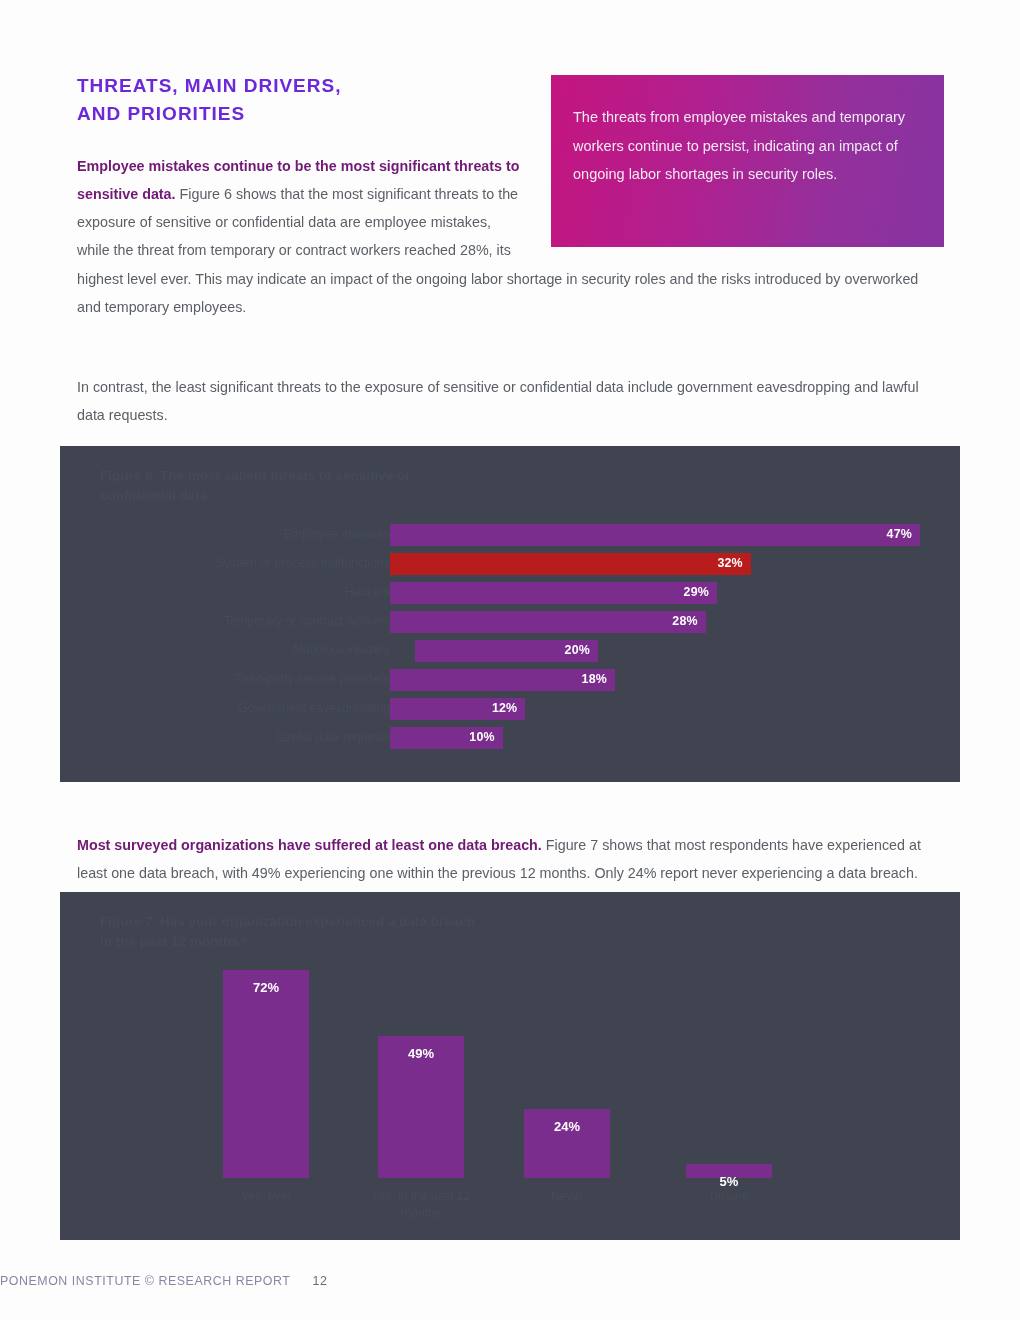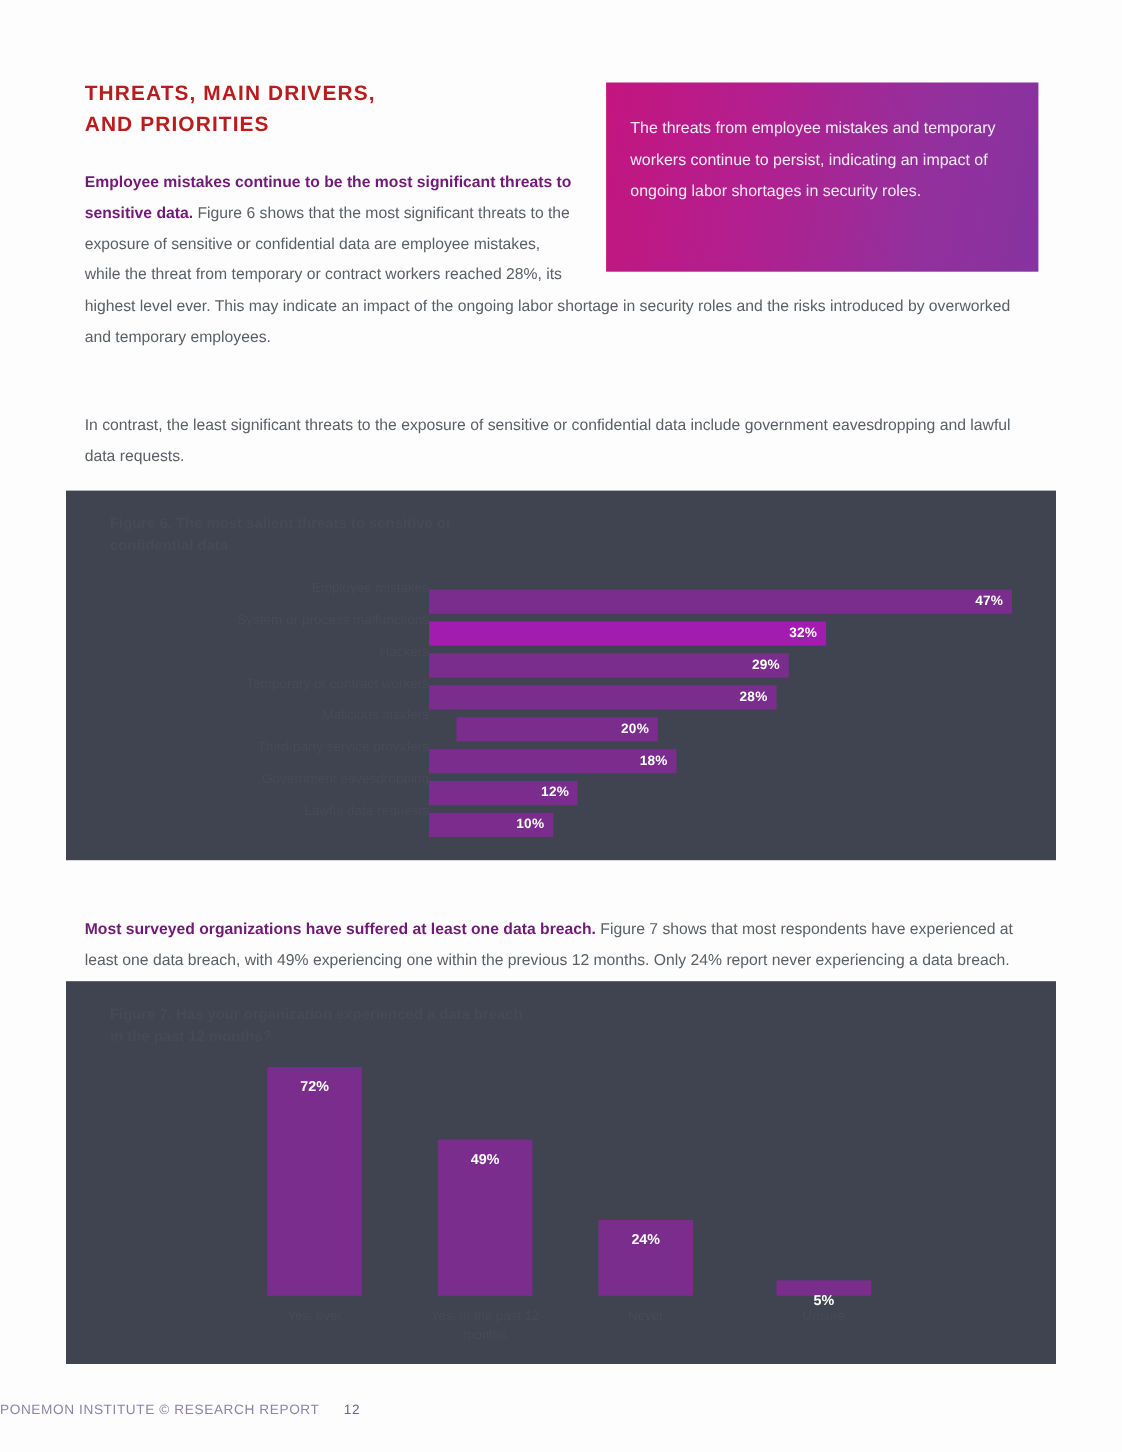--- a/index.html
+++ b/index.html
@@ -21,21 +21,21 @@
     inset: 0;
     background: #fdfdfd;
   }
 
   
   .section-heading {
     position: absolute;
     left: 77px;
     top: 72px;
     width: 460px;
-    color: #b91c1c;
+    color: #6d28d9;
     font-size: 19px;
     font-weight: 700;
     letter-spacing: 1.0px;
     line-height: 1.45;
     text-transform: uppercase;
   }
   .section-heading .ln { display: block; white-space: pre; }
 
   
   .callout {
@@ -145,21 +145,21 @@
     text-align: right;
     color: #464B57;
     font-size: 12.3px;
     line-height: 1.25;
     white-space: nowrap;
     overflow: hidden;
   }
   .hbar-track {
     position: absolute;
     left: 330px;
-    top: 12px;
+    top: 0;
     height: 22px;
   }
   .hbar-fill {
     height: 22px;
     background: #7B2D8E;
     position: relative;
   }
   .hbar-value {
     position: absolute;
     right: 8px;
@@ -174,21 +174,20 @@
   .vbar-area {
     position: absolute;
     left: 0;
     bottom: 62px;
     width: 900px;
     height: 226px;
   }
   .vbar-col {
     position: absolute;
     bottom: 0;
-    margin-left: 20px;
   }
   .vbar-fill {
     background: #7B2D8E;
     position: relative;
     width: 100%;
   }
   .vbar-value {
     position: absolute;
     left: 0;
     right: 0;
@@ -260,21 +259,21 @@
           <div class="hbar-label">Employee mistakes</div>
           <div class="hbar-track">
             <div class="hbar-fill" style="width: 530px; background: rgb(123, 45, 142);">
               <span class="hbar-value">47%</span>
             </div>
           </div>
         </div>
         <div class="hbar-row">
           <div class="hbar-label">System or process malfunctions</div>
           <div class="hbar-track">
-            <div class="hbar-fill" style="width: 360.851px; background: #a21caf;">
+            <div class="hbar-fill" style="width: 360.851px; background: #b91c1c;">
               <span class="hbar-value">32%</span>
             </div>
           </div>
         </div>
         <div class="hbar-row">
           <div class="hbar-label">Hackers</div>
           <div class="hbar-track">
             <div class="hbar-fill" style="width: 327.021px; background: rgb(123, 45, 142);">
               <span class="hbar-value">29%</span>
             </div>

